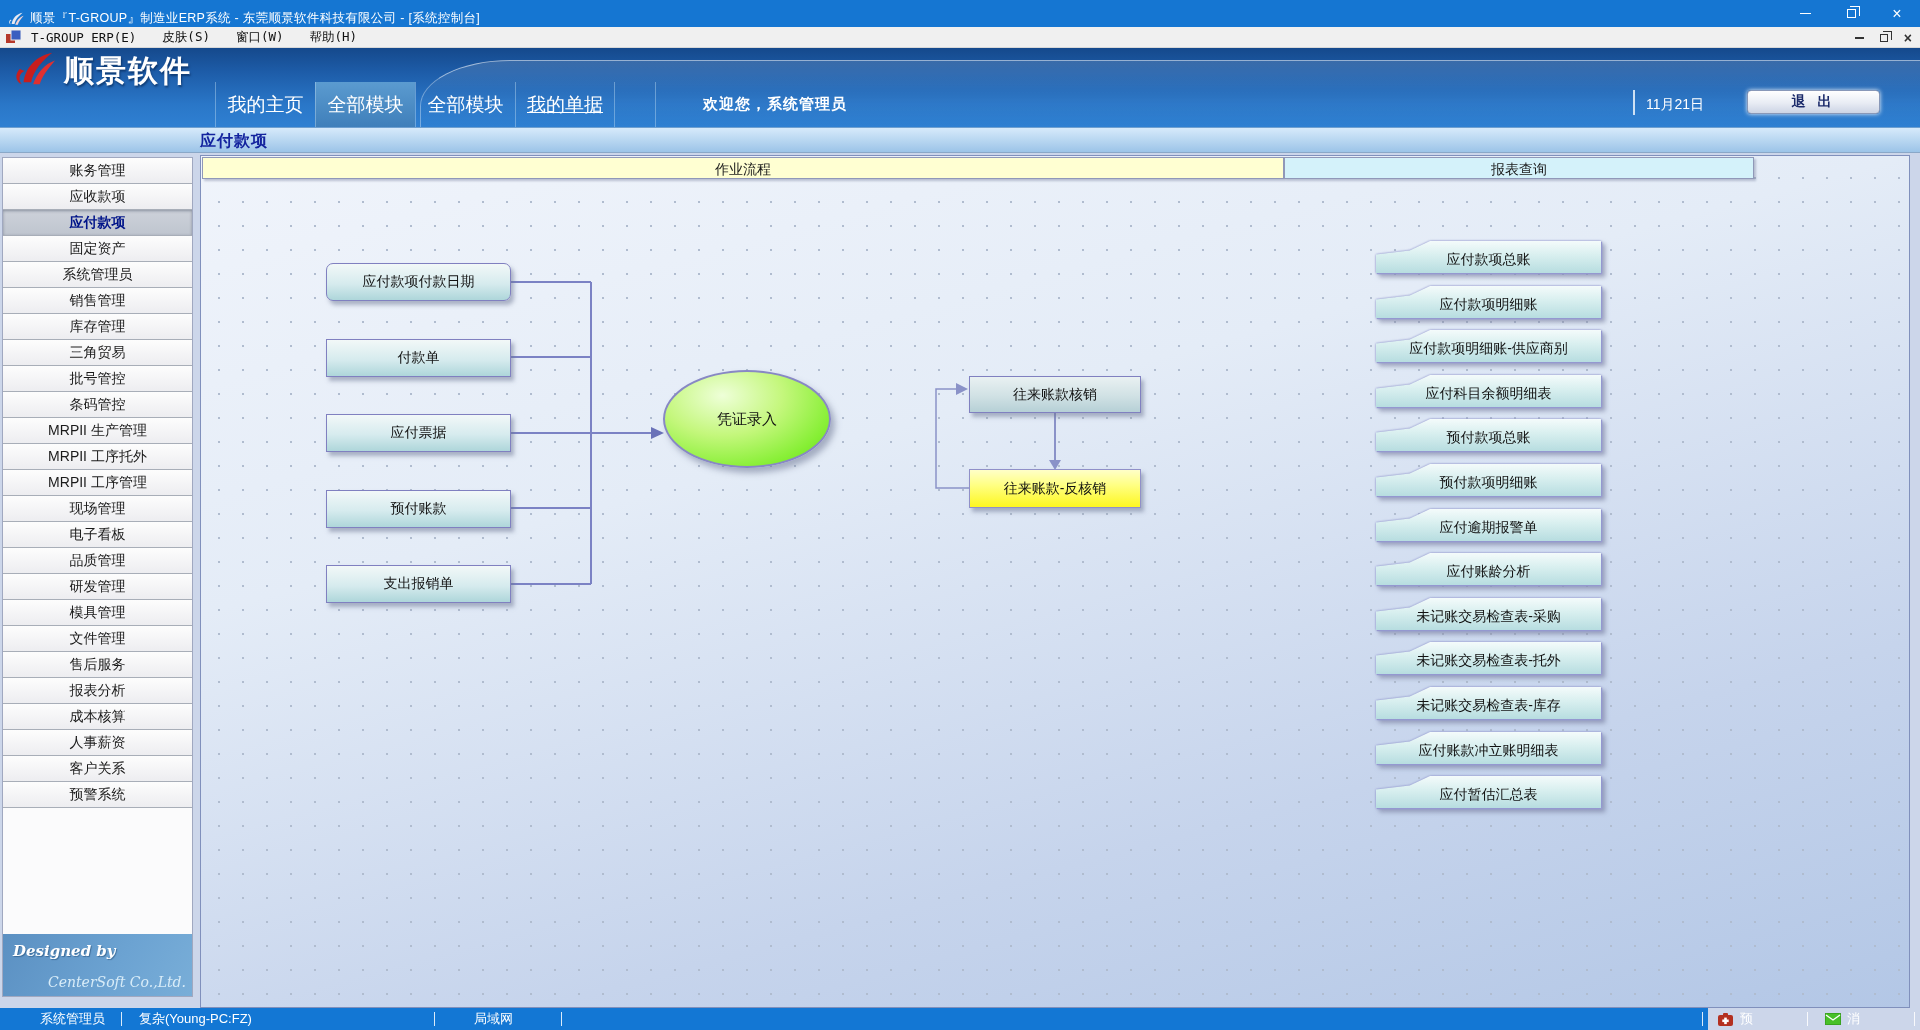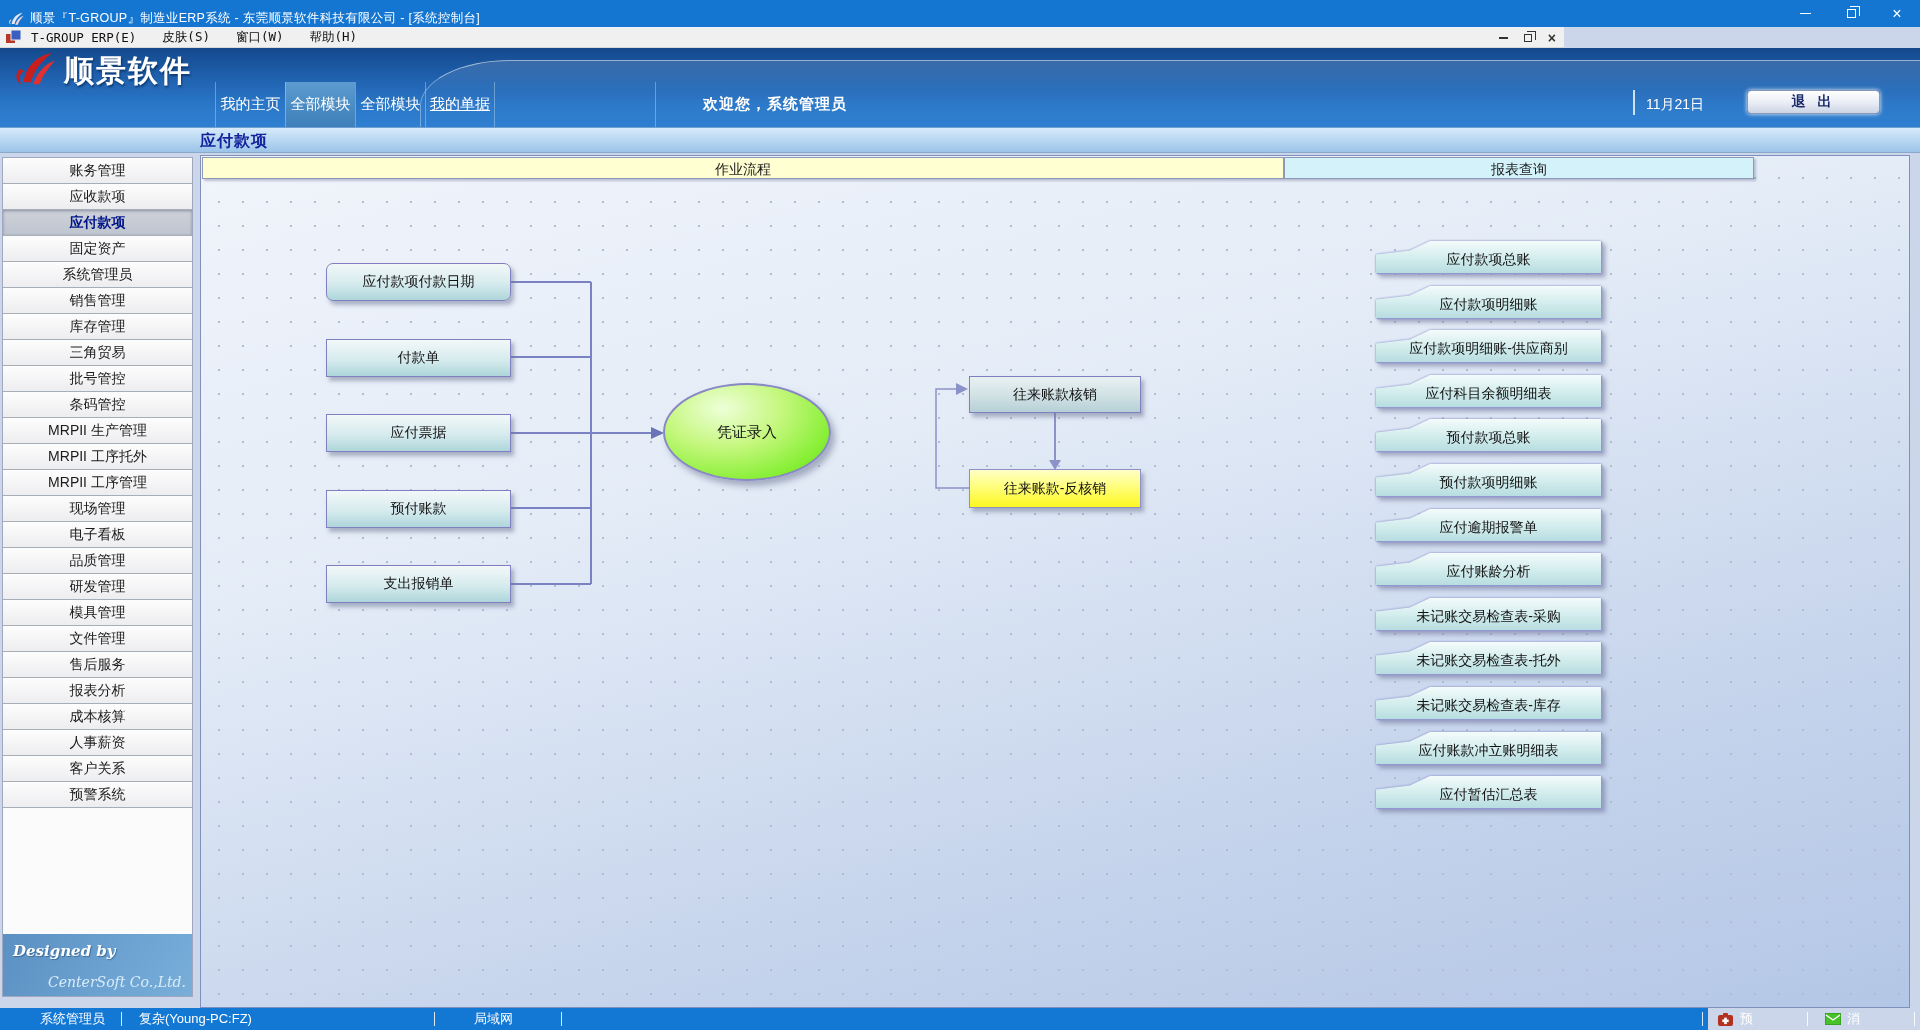--- a/index.html
+++ b/index.html
@@ -14,21 +14,21 @@
   .titlebar .title-text { font-size:12.5px; letter-spacing:.3px; }
   .win-ctls { position:absolute; right:0; top:0; height:27px; display:flex; }
   .win-ctl { width:46px; height:27px; display:flex; align-items:center; justify-content:center; color:#fff; }
   .glyph-min { width:11px; height:1px; background:#fff; display:block; }
   .glyph-restore { width:9px; height:9px; border:1px solid #fff; position:relative; display:block; }
   .glyph-restore::before { content:""; position:absolute; left:2px; top:-4px; width:9px; height:9px;
     border:1px solid #fff; border-left:none; border-bottom:none; }
   .glyph-close { font-size:16px; line-height:1; }
 
   
-  .menubar { position:absolute; top:27px; left:0; width:1564px; height:21px;
+  .menubar { position:absolute; top:27px; left:0; width:1920px; height:21px;
     background:#f0f0f0; display:flex; align-items:center; color:#111; border-bottom:1px solid #d8d8d8; }
   .menubar .mb-icon { margin:0 10px 0 6px; display:flex; }
   .menu-item { font-size:12.5px; margin-right:26px; font-family:"DejaVu Sans Mono","Liberation Mono",monospace; }
   .menu-ctls { position:absolute; right:8px; top:0; height:21px; display:flex; align-items:center; gap:16px; color:#333; }
   .mglyph-min { width:9px; height:2px; background:#333; display:block; }
   .mglyph-restore { width:8px; height:8px; border:1px solid #333; position:relative; display:block; }
   .mglyph-restore::before { content:""; position:absolute; left:2px; top:-4px; width:8px; height:8px;
     border:1px solid #333; border-left:none; border-bottom:none; }
   .mglyph-close { font-size:14px; line-height:1; font-weight:bold; }
 
@@ -36,22 +36,22 @@
   .banner { position:absolute; top:48px; left:0; width:1920px; height:79px;
     background:linear-gradient(to bottom,#15498c 0%,#1d5ca8 30%,#2a77c8 72%,#2f80d2 100%); overflow:hidden; }
   .banner-swoosh { position:absolute; left:420px; top:12px; width:1500px; height:67px;
     background:linear-gradient(to bottom,rgba(255,255,255,.14),rgba(255,255,255,.03) 45%,rgba(255,255,255,0));
     border-top-left-radius:90px 46px; border-top:1px solid rgba(255,255,255,.55);
     border-left:1px solid rgba(255,255,255,.35); }
   .logo { position:absolute; left:14px; top:0; display:flex; align-items:center; gap:8px; }
   .logo-text { color:#fff; font-size:30px; font-weight:bold; letter-spacing:2px;
     text-shadow:1px 2px 2px rgba(0,30,70,.55); }
   .nav-tabs { position:absolute; left:215px; top:34px; height:45px; display:flex; }
-  .nav-tab { width:70px; height:45px; display:flex; align-items:center; justify-content:center;
-    color:#fff; font-size:15px; border-left:1px solid rgba(185,215,240,.45); cursor:default; }
+  .nav-tab { width:100px; height:45px; display:flex; align-items:center; justify-content:center;
+    color:#fff; font-size:19px; border-left:1px solid rgba(185,215,240,.45); cursor:default; }
   .nav-tab:last-child { border-right:1px solid rgba(185,215,240,.45);text-decoration:underline; }
   .nav-tab.active { background:linear-gradient(to bottom,#5b9bd0,#3f7fba); }
   .tab-end-sep { position:absolute; left:655px; top:34px; height:45px; width:1px; background:rgba(185,215,240,.45); }
   .welcome { position:absolute; left:703px; top:34px; height:45px; display:flex; align-items:center;
     color:#fff; font-size:15px; font-weight:bold; letter-spacing:1px; }
   .date-sep { position:absolute; left:1633px; top:42px; height:25px; width:2px; background:rgba(235,243,252,.85); }
   .banner-date { position:absolute; left:1646px; top:34px; height:45px; display:flex; align-items:center;
     color:#fff; font-size:14px; }
   .logout-btn { position:absolute; left:1747px; top:42px; width:133px; height:24px;
     background:linear-gradient(to bottom,#ffffff,#e8ecf4 55%,#ccd4e4);
@@ -89,21 +89,21 @@
     font-size:14px; color:#1a1a1a; border:1px solid #9098b8; box-shadow:2px 2px 2px rgba(110,120,150,.4); }
   .hd-flow { left:1px; width:1082px; background:#ffffd2; }
   .hd-report { left:1083px; width:470px; background:#d4f2fa; }
 
   .connector-layer { position:absolute; left:0; top:0; width:1710px; height:853px; }
 
   .flow-box { position:absolute; left:125px; width:185px; height:38px;
     display:flex; align-items:center; justify-content:center; font-size:14px; color:#111;
     background:linear-gradient(to bottom,#f2f8f8 0%,#d6ebee 55%,#aed6da 100%);
     border:1px solid #8080c0; box-shadow:3px 4px 4px rgba(105,115,145,.5); cursor:default; }
-  .flow-ellipse { position:absolute; left:462px; top:227px; width:168px; height:98px; border-radius:50%;
+  .flow-ellipse { position:absolute; left:462px; top:214px; width:168px; height:98px; border-radius:50%;
     background:radial-gradient(ellipse at 35% 25%,#eeffd8 0%,#c4f77c 40%,#86ef34 75%,#62d61c 100%);
     border:2px solid #8888c4; box-shadow:4px 5px 6px rgba(100,110,140,.5);
     display:flex; align-items:center; justify-content:center; font-size:15px; color:#111; cursor:default; }
   .verify-box { position:absolute; left:768px; top:220px; width:172px; height:37px;
     display:flex; align-items:center; justify-content:center; font-size:14px; color:#111;
     background:linear-gradient(to bottom,#e9f1f2 0%,#d0e1e4 55%,#b6d0d6 100%);
     border:1px solid #8080c0; box-shadow:3px 4px 4px rgba(105,115,145,.5); cursor:default; }
   .unverify-box { position:absolute; left:768px; top:313px; width:172px; height:39px;
     display:flex; align-items:center; justify-content:center; font-size:14px; color:#111;
     background:linear-gradient(to bottom,#ffffc8 0%,#ffff84 40%,#fdf720 100%);

